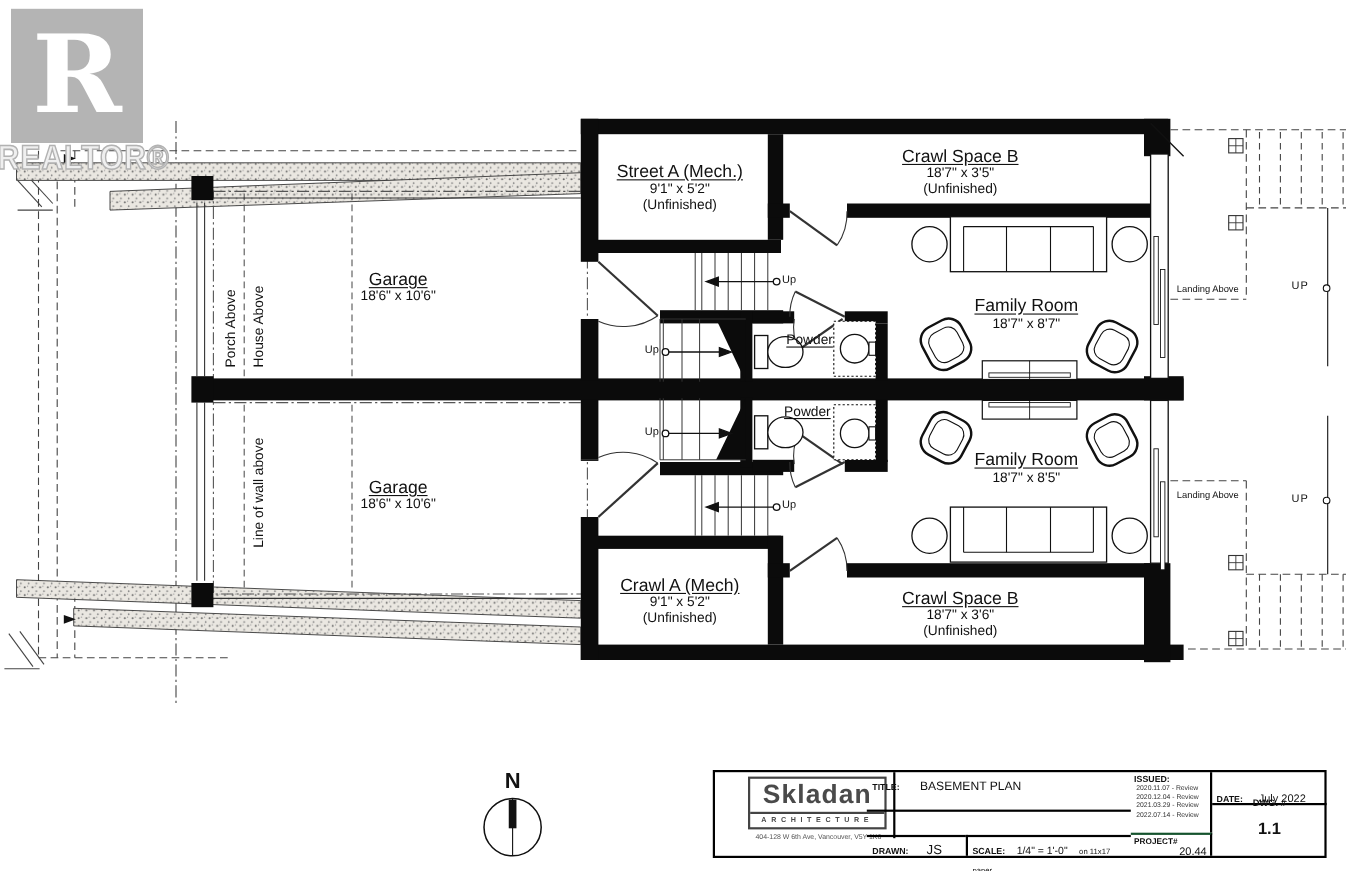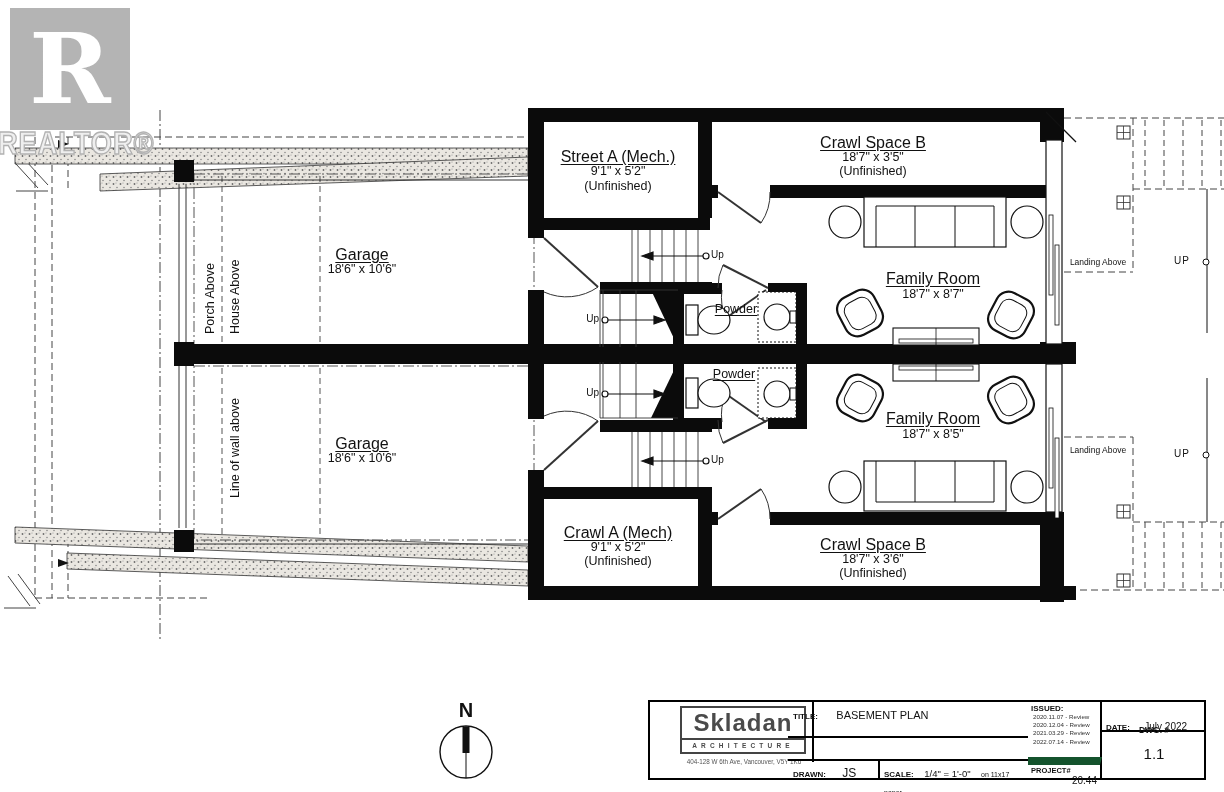--- a/index.html
+++ b/index.html
@@ -35,28 +35,28 @@
   #tb-title .v{font-size:11px;margin-left:14px;}
   #tb-project{left:138px;top:36px;width:240px;height:21px;padding:3px 5px;}
   #tb-project .v{font-size:11.5px;font-weight:bold;margin-left:28px;}
   #tb-drawn{left:138px;top:57px;width:90px;height:19px;border-top:2px solid #000;padding:2px 5px;}
   #tb-drawn .v{font-size:12px;margin-left:12px;}
   #tb-scale{left:228px;top:57px;width:150px;height:19px;border-top:2px solid #000;border-left:2px solid #000;padding:2px 4px;}
   #tb-scale .v{font-size:9.5px;margin-left:6px;}
   #tb-scale .n{font-size:7px;margin-left:6px;}
   #tb-issued{left:378px;top:0;width:74px;height:55px;border-right:2px solid #000;padding:2px 3px;}
   #tb-issued .ln{font-size:6.2px;color:#333;line-height:8.2px;padding-left:2px;}
-  #tb-projnum{left:378px;top:55px;width:74px;height:21px;border-top:8px solid #14532d;border-right:2px solid #000;padding:1px 3px;}
+  #tb-projnum{left:378px;top:55px;width:74px;height:21px;border-top:2px solid #14532d;border-right:2px solid #000;padding:1px 3px;}
   #tb-projnum .tlab{font-size:7.5px;}
   #tb-projnum .v{font-size:10px;text-align:right;margin-top:0px;}
   #tb-date{left:452px;top:0;width:104px;height:18px;border-bottom:2px solid #000;padding:14px 4px;}
   #tb-date .v{font-size:10px;margin-left:10px;}
   #tb-dwg{left:452px;top:18px;width:104px;height:58px;text-align:center;}
   #tb-dwg .tlab{font-size:8.5px;margin-top:5px;}
-  #tb-dwg .v{font-size:15px;font-weight:normal;margin-top:10px;}
+  #tb-dwg .v{font-size:15px;font-weight:bold;margin-top:10px;}
 </style>
 </head>
 <body>
 
 <div id="stage">
 
 <svg id="linework" width="1224" height="792" viewBox="0 0 1224 792">
   <defs>
     <pattern id="stip" width="7" height="7" patternUnits="userSpaceOnUse">
       <rect width="7" height="7" fill="#eae7e1"></rect>

